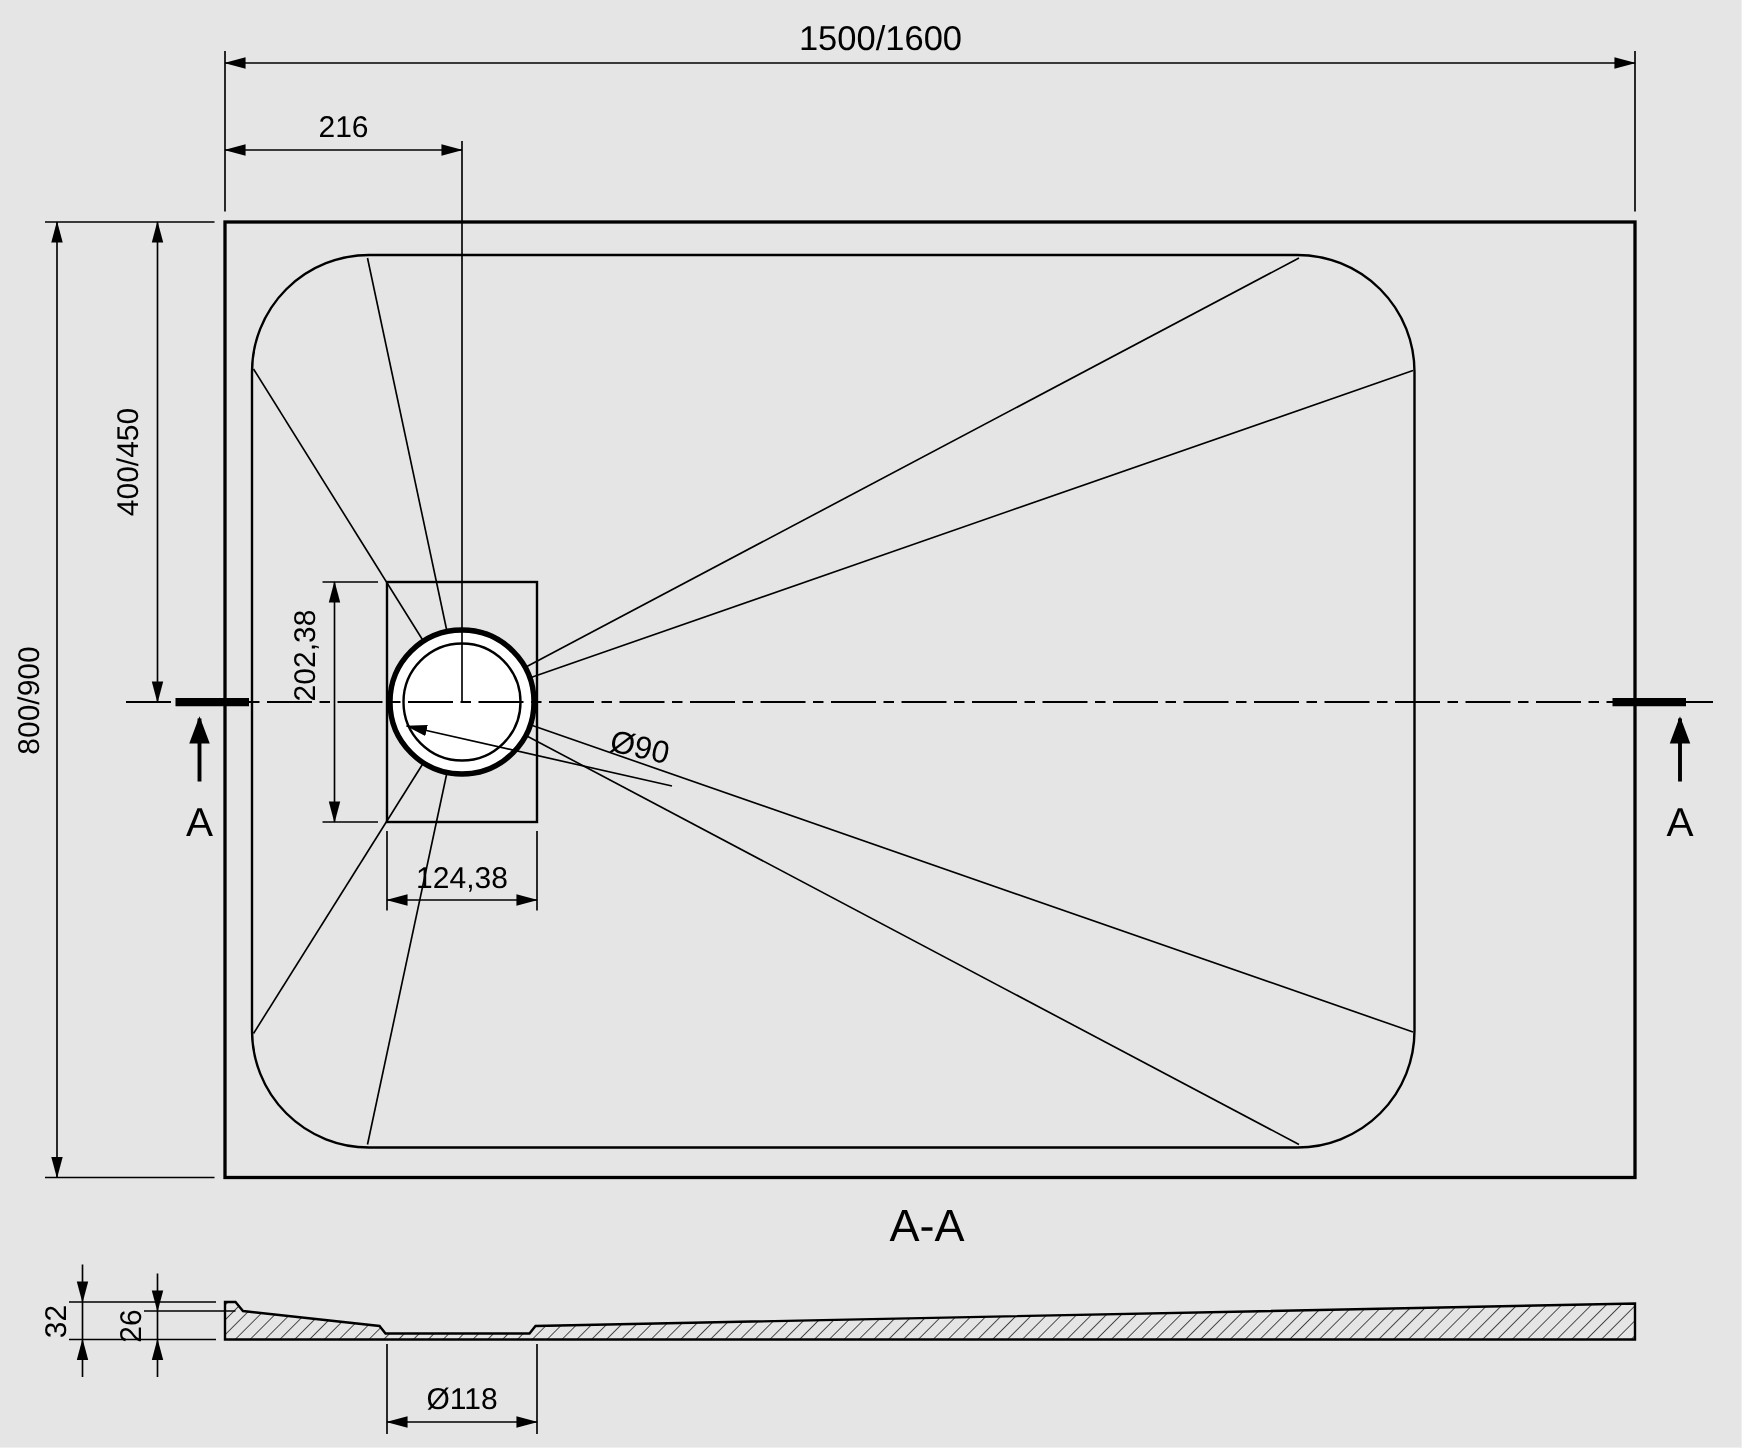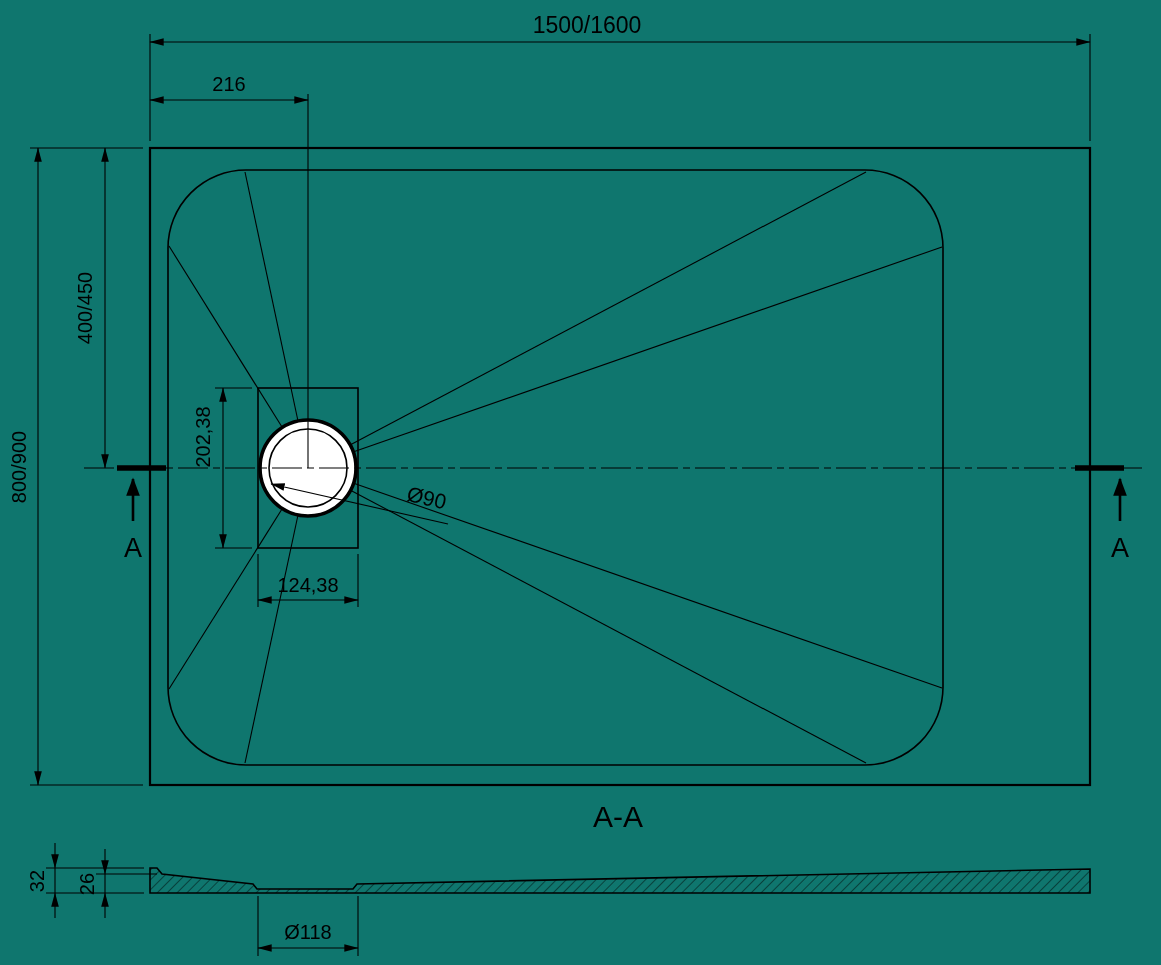--- a/index.html
+++ b/index.html
@@ -1,16 +1,16 @@
 <!DOCTYPE html>
 <html><head>
 <meta charset="utf-8">
 <style>
   html,body{margin:0;padding:0;background:#ffffff;}
-  .drawing-wrap{width:1161px;height:965px;background:#0f766e;}
+  .drawing-wrap{width:1161px;height:965px;background:#e5e5e5;}
   svg{display:block;}
   text{font-family:"Liberation Sans", sans-serif;fill:#000000;}
   .t20{font-size:20px;}
   .t21{font-size:21px;}
   .t23{font-size:23px;}
   .t27{font-size:27px;}
   .t30{font-size:30px;}
   .s-thin{stroke:#000000;stroke-width:1.1;fill:none;}
   .s-med{stroke:#000000;stroke-width:1.6;fill:none;}
   .s-thick{stroke:#000000;stroke-width:2.2;fill:none;}

